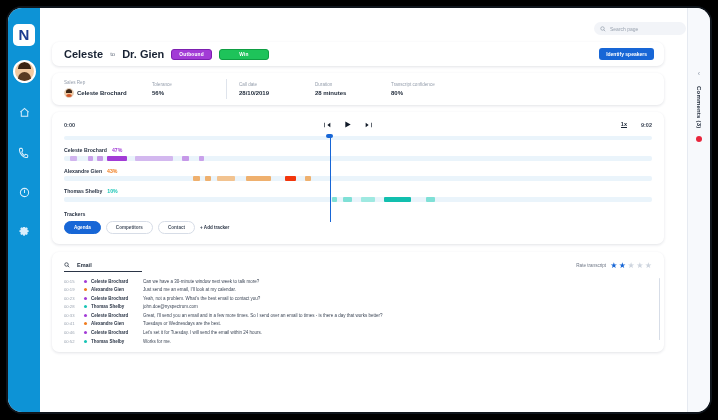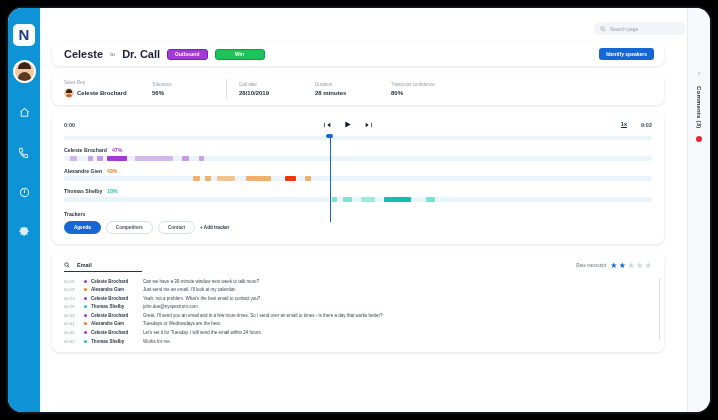--- a/index.html
+++ b/index.html
@@ -203,21 +203,21 @@
         <path d="M15 15l6 6"></path>
     </svg>
     <span class="ph">Search page</span>
   </div>
 
   <div class="page">
 
     <div class="card hdr">
       <span class="t1">Celeste</span>
       <span class="tto">to</span>
-      <span class="t1">Dr. Call</span>
+      <span class="t1">Dr. Gien</span>
       <span class="badge outbound">Outbound</span>
       <span class="badge win">Win</span>
       <button class="btn-primary">Identify speakers</button>
     </div>
 
     <div class="card meta">
       <div class="mcol" style="width:88px">
         <span class="mlab">Sales Rep</span>
         <span class="mval">
           <span class="mini-av"></span>

